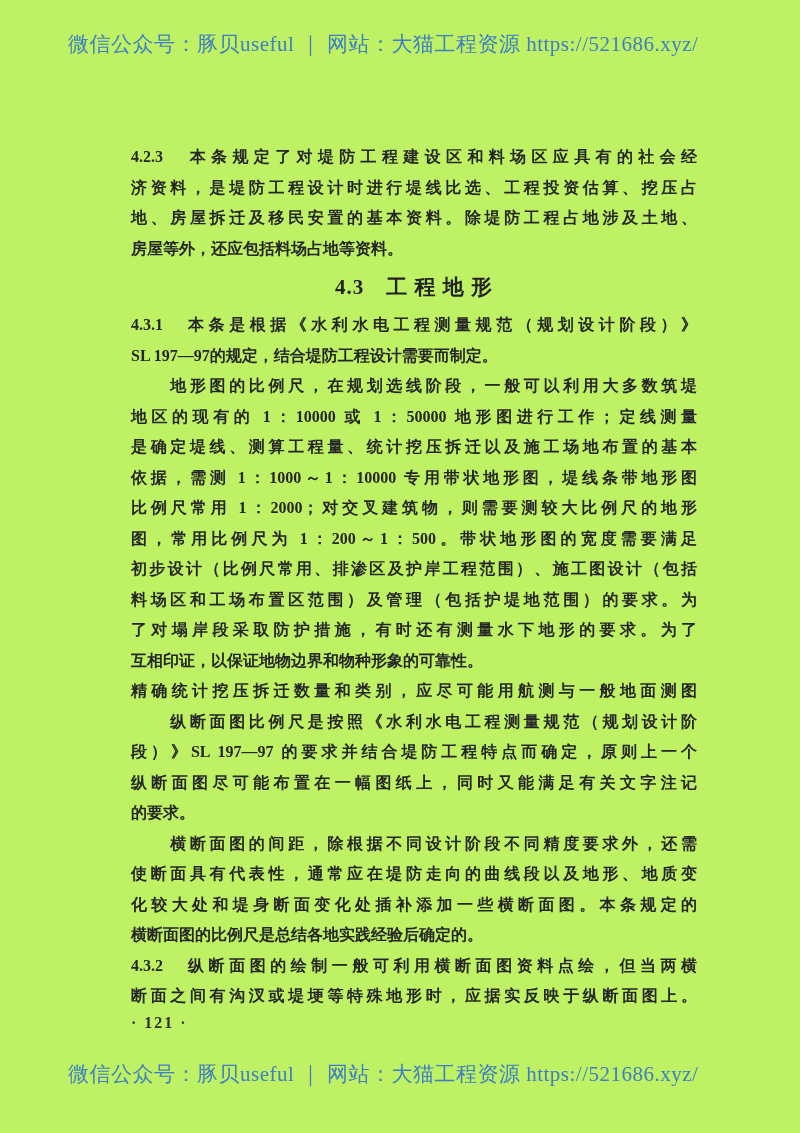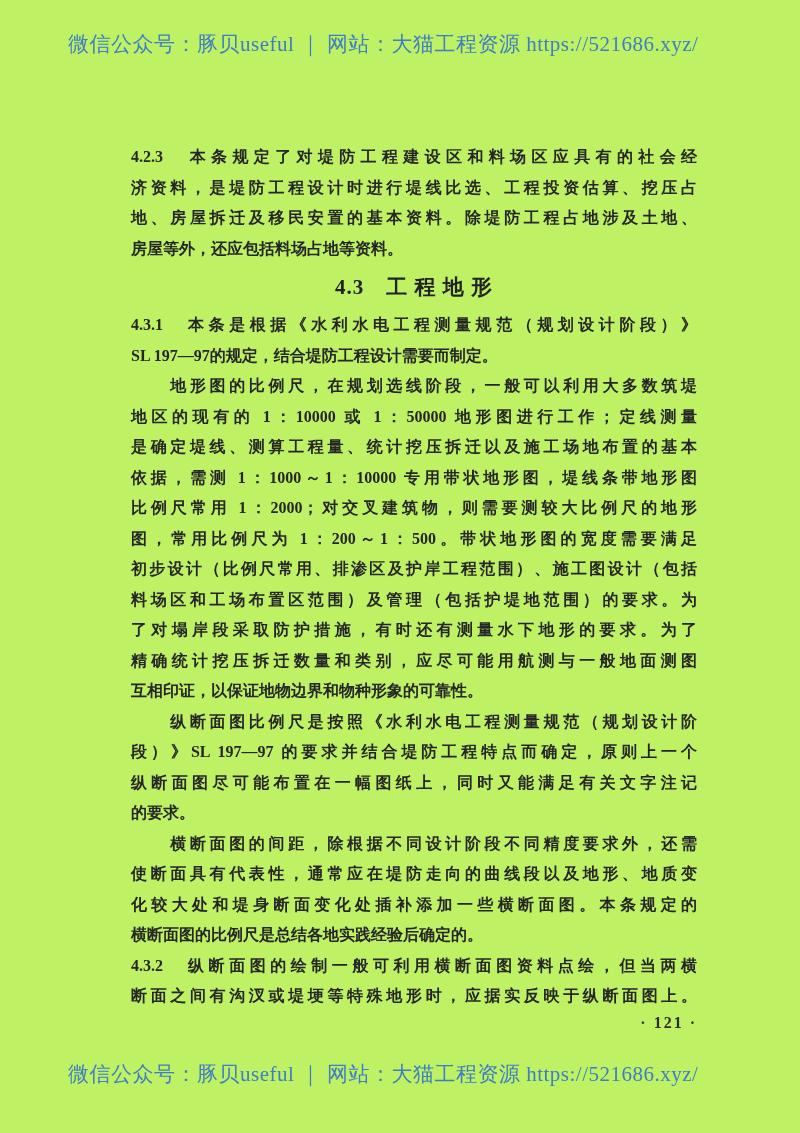--- a/index.html
+++ b/index.html
@@ -51,21 +51,21 @@
     text-align:center;
     font-size:21px;
     font-weight:700;
     letter-spacing:1px;
     color:#222222;
   }
   .page-number {
     position:absolute;
     left:131px; top:1014px;
     width:566px;
-    text-align:right;
+    text-align:left;
     font-size:16px;
     font-weight:600;
     color:#2e2e2e;
     letter-spacing:2px;
   }
 </style>
 </head>
 <body>
 
 <div class="page">
@@ -91,22 +91,22 @@
     <div>
       <p class="line just">　　地形图的比例尺，在规划选线阶段，一般可以利用大多数筑堤</p>
       <p class="line just">地区的现有的 1：10000 或 1：50000 地形图进行工作；定线测量</p>
       <p class="line just">是确定堤线、测算工程量、统计挖压拆迁以及施工场地布置的基本</p>
       <p class="line just">依据，需测 1：1000～1：10000 专用带状地形图，堤线条带地形图</p>
       <p class="line just">比例尺常用 1：2000；对交叉建筑物，则需要测较大比例尺的地形</p>
       <p class="line just">图，常用比例尺为 1：200～1：500。带状地形图的宽度需要满足</p>
       <p class="line just">初步设计（比例尺常用、排渗区及护岸工程范围）、施工图设计（包括</p>
       <p class="line just">料场区和工场布置区范围）及管理（包括护堤地范围）的要求。为</p>
       <p class="line just">了对塌岸段采取防护措施，有时还有测量水下地形的要求。为了</p>
+      <p class="line left">互相印证，以保证地物边界和物种形象的可靠性。</p>
       <p class="line just">精确统计挖压拆迁数量和类别，应尽可能用航测与一般地面测图</p>
-      <p class="line left">互相印证，以保证地物边界和物种形象的可靠性。</p>
     </div>
 
     <div>
       <p class="line just">　　纵断面图比例尺是按照《水利水电工程测量规范（规划设计阶</p>
       <p class="line just">段）》SL 197—97 的要求并结合堤防工程特点而确定，原则上一个</p>
       <p class="line just">纵断面图尽可能布置在一幅图纸上，同时又能满足有关文字注记</p>
       <p class="line left">的要求。</p>
     </div>
 
     <div>

